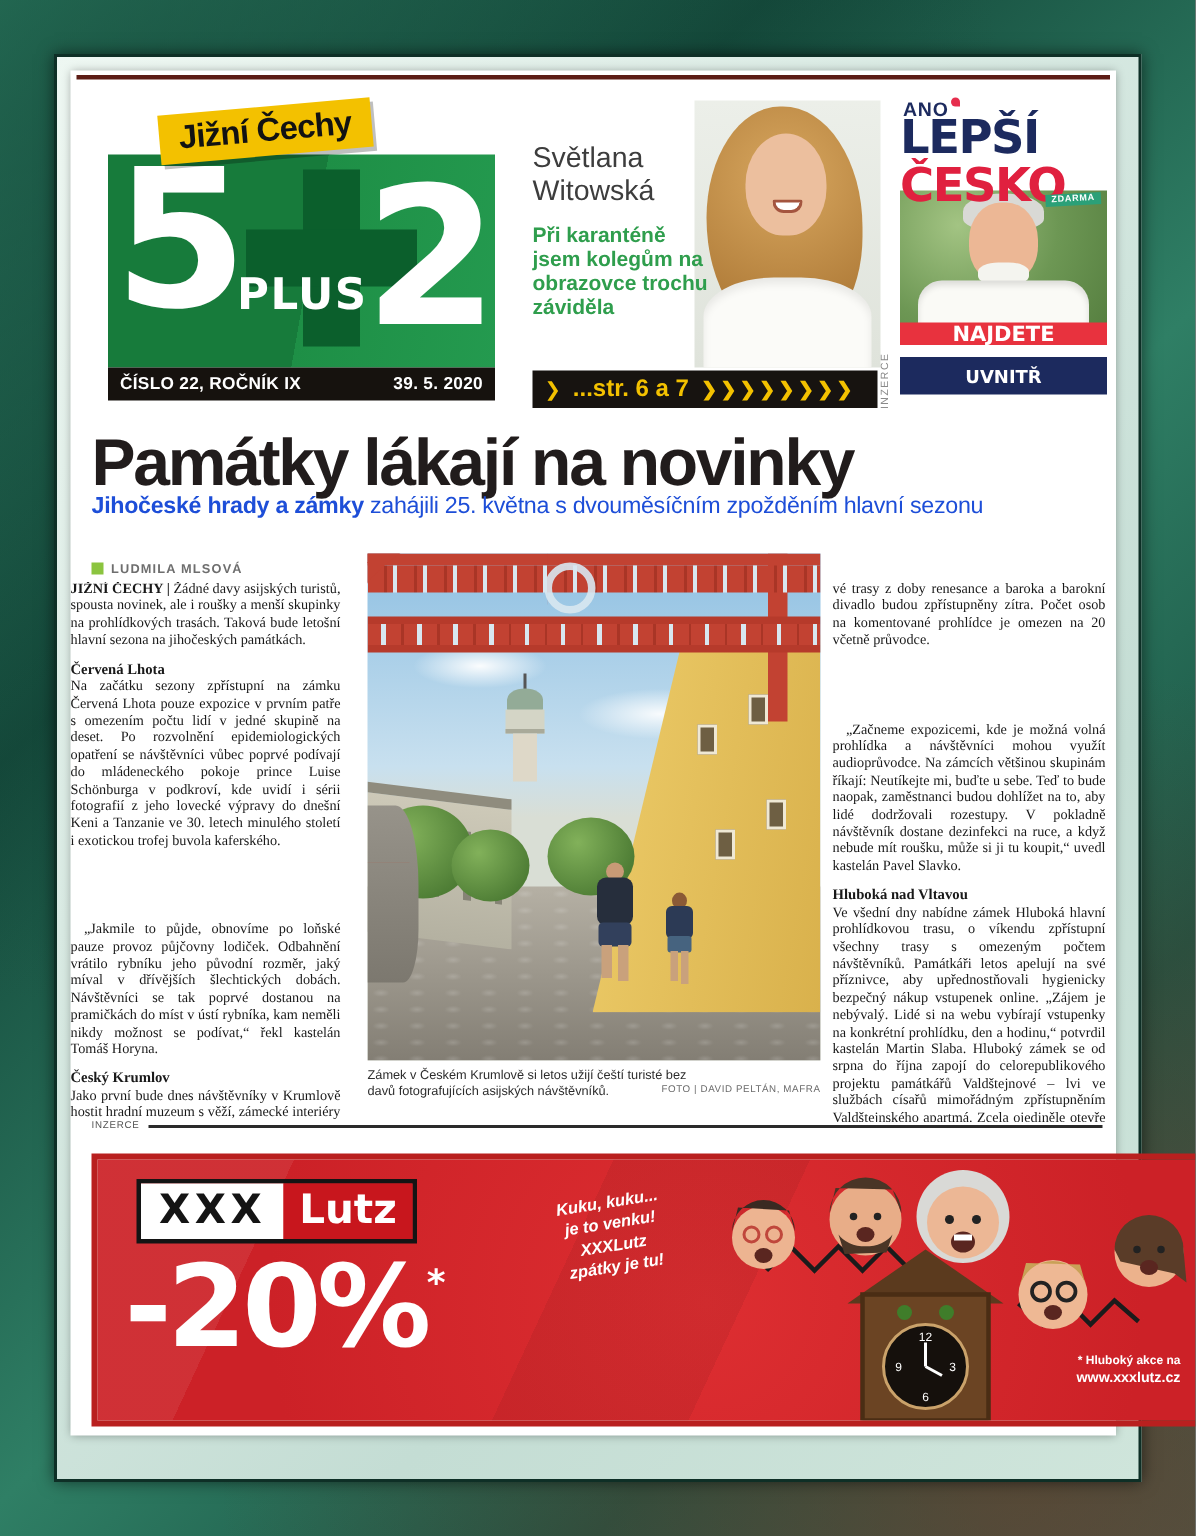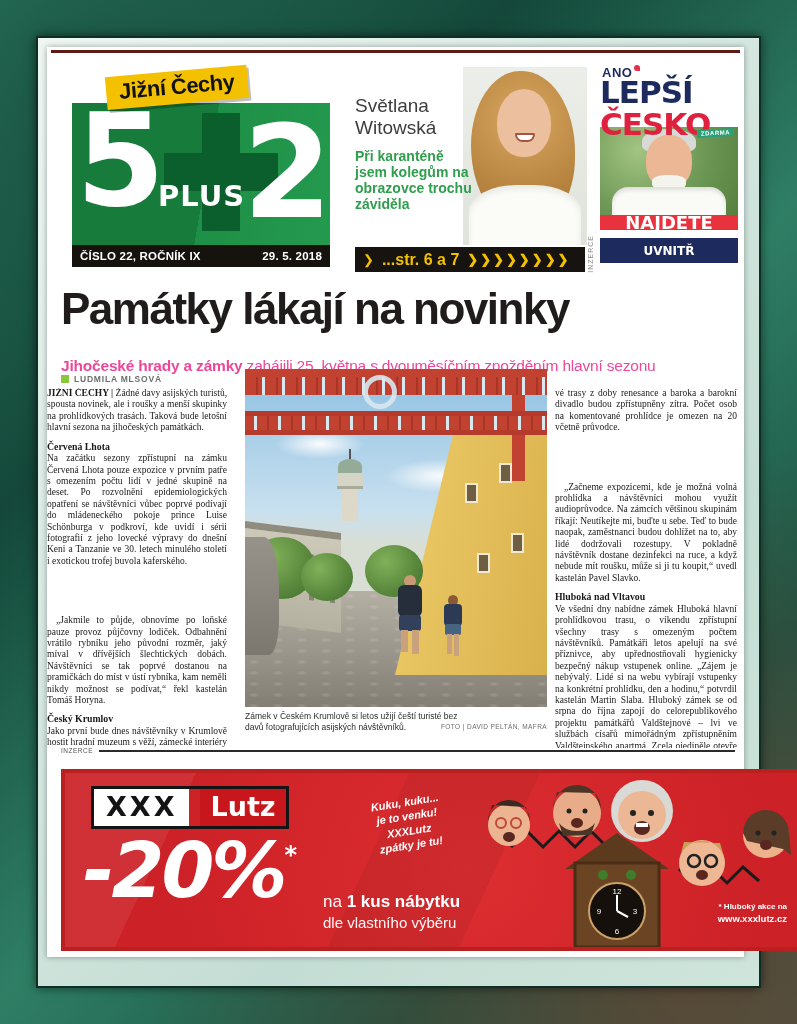--- a/index.html
+++ b/index.html
@@ -63,28 +63,28 @@
   .ano-l2{position:absolute;left:0;top:44px;color:#e0203f;font-weight:bold;font-size:31px;letter-spacing:-1px;line-height:1;z-index:3;font-family:"DejaVu Sans",sans-serif;}
   .ano-badge{position:absolute;right:4px;top:64px;background:#2ba078;color:#fff;font-weight:bold;font-size:6px;
     padding:1px 4px;transform:rotate(-3deg);letter-spacing:.5px;z-index:4;}
   .ab-photo{position:absolute;left:0;top:62px;width:138px;height:92px;overflow:hidden;
     background:radial-gradient(circle at 28% 25%,#a3c483,#6d9754 55%,#567f40);}
   .ab-hair{position:absolute;left:42px;top:2px;width:54px;height:24px;background:#d9d9d5;border-radius:50% 50% 30% 30%;}
   .ab-face{position:absolute;left:46px;top:8px;width:46px;height:54px;background:#ecb795;border-radius:46%;}
   .ab-mask{position:absolute;left:52px;top:48px;width:34px;height:15px;background:#f4f4ef;border-radius:40%;}
   .ab-shirt{position:absolute;left:12px;top:60px;width:114px;height:32px;background:#fafaf6;border-radius:16px 16px 0 0;box-shadow:inset 0 3px 4px rgba(0,0,0,.12);}
   .ano-bar1{position:absolute;left:0;top:150px;width:138px;height:15px;background:#e8323e;color:#fff;
-    display:flex;align-items:center;justify-content:center;font-weight:bold;font-size:18px;z-index:4;font-family:"DejaVu Sans",sans-serif;}
+    display:flex;align-items:center;justify-content:center;font-weight:bold;font-size:14px;z-index:4;font-family:"DejaVu Sans",sans-serif;}
   .ano-bar2{position:absolute;left:0;top:173px;width:138px;height:25px;background:#1c2a5e;color:#fff;
     display:flex;align-items:center;justify-content:center;font-weight:bold;font-size:12px;z-index:4;font-family:"DejaVu Sans",sans-serif;}
 
   
   .headline{position:absolute;left:14px;top:240px;color:#211c1c;font-weight:bold;font-size:44px;
     letter-spacing:-1.5px;line-height:1;font-family:"Liberation Sans",sans-serif;}
-  .subhead{position:absolute;left:14px;top:310px;font-size:15.5px;color:#ec4899;letter-spacing:-.2px;}
+  .subhead{position:absolute;left:14px;top:282px;font-size:15.5px;color:#1d4ed8;letter-spacing:-.2px;}
   .subhead b{font-weight:bold;}
   .byline{position:absolute;left:14px;top:327px;display:flex;align-items:center;gap:5px;}
   .byline .sq{width:8px;height:8px;background:#8bc43f;display:inline-block;}
   .byline .nm{color:#6e6e6e;font-size:8.5px;font-weight:bold;letter-spacing:.8px;}
 
   
   .col{position:absolute;top:341px;height:360px;overflow:hidden;font-family:"Liberation Serif",serif;
     font-size:9.5px;line-height:1.2;color:#191919;text-align:justify;}
   .col1{left:0;width:180px;}
   .col3{left:508px;width:182px;}
@@ -158,25 +158,25 @@
   .inzerce-row .line{flex:1;height:2px;background:#2a2a2a;}
 
   
   .lutz-ad{position:absolute;left:14px;top:722px;width:746px;height:182px;overflow:hidden;
     border:4px solid #b9201f;
     background:
       linear-gradient(115deg,rgba(255,255,255,.07) 0 16%,transparent 16% 42%,rgba(0,0,0,.06) 42% 58%,transparent 58%),
       radial-gradient(circle at 55% 55%,#dd2e31,#cc2127 70%);}
   .lutz-logo{position:absolute;left:26px;top:13px;display:flex;border:3px solid #141414;z-index:5;}
   .lutz-logo .lx{background:#fff;color:#141414;font-weight:bold;font-size:27px;padding:2px 12px 4px;letter-spacing:3px;font-family:"DejaVu Sans",sans-serif;}
-  .lutz-logo .ll{background:#c8161d;color:#fff;font-weight:bold;font-size:27px;padding:2px 10px 4px;font-family:"DejaVu Sans",sans-serif;margin-left:11px;}
+  .lutz-logo .ll{background:#c8161d;color:#fff;font-weight:bold;font-size:27px;padding:2px 10px 4px;font-family:"DejaVu Sans",sans-serif;}
   .lutz-bubble{position:absolute;left:283px;top:22px;width:120px;transform:rotate(-9deg);color:#fff;
     font-size:11px;font-weight:bold;font-style:italic;text-align:center;line-height:1.3;z-index:6;}
   .lutz-discount{position:absolute;left:18px;top:60px;color:#fff;z-index:5;font-family:"DejaVu Sans",sans-serif;}
-  .lutz-discount .big{font-size:76px;font-weight:bold;line-height:1;letter-spacing:-3px;font-style:italic;}
+  .lutz-discount .big{font-size:76px;font-weight:bold;line-height:1;letter-spacing:-3px;}
   .lutz-discount sup{font-size:24px;font-weight:bold;vertical-align:34px;}
   .lutz-offer{position:absolute;left:258px;top:118px;color:#fff;z-index:6;line-height:1.3;}
   .lutz-offer .l1{font-size:17px;}
   .lutz-offer .l1 b{font-weight:bold;}
   .lutz-offer .l2{font-size:15px;opacity:.95;}
   .lutz-cond{position:absolute;right:16px;top:128px;color:#fff;text-align:right;z-index:6;line-height:1.4;}
   .lutz-cond .c1{font-size:8px;font-weight:bold;}
   .lutz-cond .c2{font-size:9.5px;font-weight:bold;}
   .lutz-svg{position:absolute;right:0;top:0;z-index:4;}
 </style>
@@ -192,21 +192,21 @@
       <div class="region-banner">Jižní Čechy</div>
       <div class="green-box">
         <div class="plus-v"></div>
         <div class="plus-h"></div>
         <div class="digit-5">5</div>
         <div class="word-plus">PLUS</div>
         <div class="digit-2">2</div>
       </div>
       <div class="issue-bar">
         <span>ČÍSLO 22, ROČNÍK IX</span>
-        <span>29. 5. 2018</span>
+        <span>39. 5. 2020</span>
       </div>
     </div>
 
     <div class="teaser">
       <div class="t-photo">
         <div class="t-hair"></div>
         <div class="t-face"></div>
         <div class="t-smile"></div>
         <div class="t-blouse"></div>
       </div>
@@ -328,24 +328,20 @@
       </div>
       <div class="lutz-bubble">
         <div>Kuku, kuku...</div>
         <div>je to venku!</div>
         <div>XXXLutz</div>
         <div>zpátky je tu!</div>
       </div>
       <div class="lutz-discount">
         <span class="big">-20%</span><sup>*</sup>
       </div>
-      <div class="lutz-offer">
-        <div class="l1"><span>na </span><b>1 kus nábytku</b></div>
-        <div class="l2">dle vlastního výběru</div>
-      </div>
       <div class="lutz-cond">
         <div class="c1">* Hluboký akce na</div>
         <div class="c2">www.xxxlutz.cz</div>
       </div>
       <svg class="lutz-svg" width="320" height="174" viewBox="0 0 320 174">
 
         <polyline points="28,74 44,58 60,74 76,58 92,74 108,58 124,74" fill="none" stroke="#1b1b1b" stroke-width="3"></polyline>
         <polyline points="196,96 212,110 228,94 244,110 260,94 276,108" fill="none" stroke="#1b1b1b" stroke-width="3"></polyline>
 
         <polygon points="82,96 134,60 186,96" fill="#5b3a1e"></polygon>

